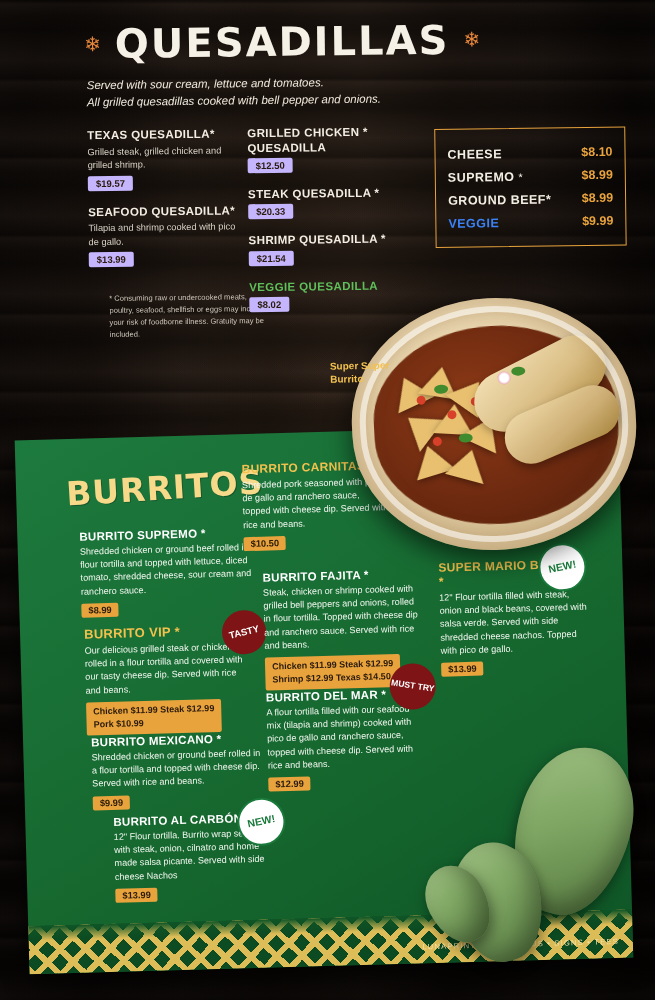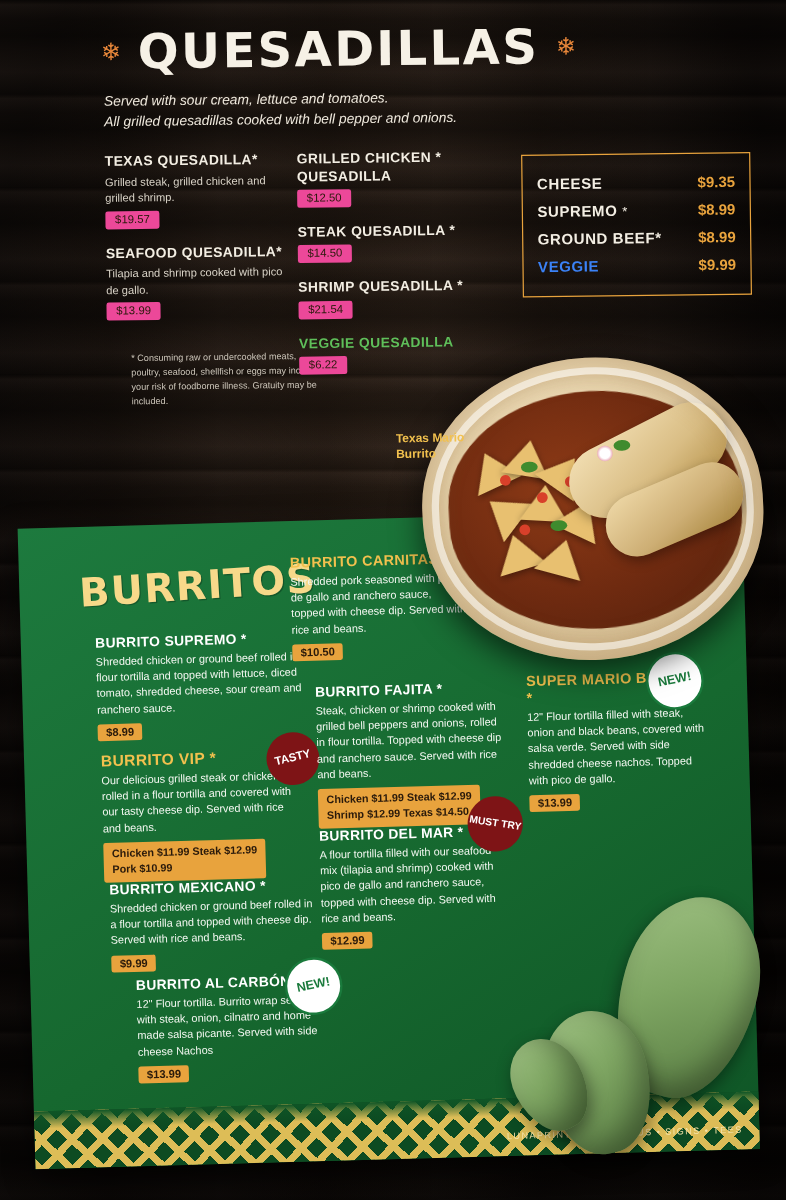--- a/index.html
+++ b/index.html
@@ -50,22 +50,22 @@
   .col{width:150px;}
   .col.mid{width:160px;}
   .item-name{
     font-size:11.5px;font-weight:bold;color:#f3eee3;letter-spacing:.4px;line-height:1.25;
   }
   .item-name.green{color:#5fbf5a;}
   .item-desc{
     font-size:9.3px;color:#d9d3c7;line-height:1.45;margin-top:3px;
   }
   .price-box{
-    display:inline-block;margin-top:1px;background:#ec4899;color:#2a1a0b;
-    font-size:9.5px;font-weight:normal;padding:2px 8px;border-radius:2px;
+    display:inline-block;margin-top:1px;background:#c4b5fd;color:#2a1a0b;
+    font-size:9.5px;font-weight:bold;padding:2px 8px;border-radius:2px;
   }
   .spacer{height:14px;}
 
   .disclaimer{
     margin:26px 0 0 20px;width:160px;font-size:7.6px;color:#cdc6ba;line-height:1.6;
   }
 
   
   .price-table{
     position:absolute;right:2px;top:112px;width:165px;
@@ -236,39 +236,39 @@
     </div>
 
     <div class="col mid">
       <div>
         <div class="item-name">GRILLED CHICKEN * QUESADILLA</div>
         <div class="price-box">$12.50</div>
       </div>
       <div class="spacer"></div>
       <div>
         <div class="item-name">STEAK QUESADILLA *</div>
-        <div class="price-box">$14.50</div>
+        <div class="price-box">$20.33</div>
       </div>
       <div class="spacer"></div>
       <div>
         <div class="item-name">SHRIMP QUESADILLA *</div>
         <div class="price-box">$21.54</div>
       </div>
       <div class="spacer"></div>
       <div>
         <div class="item-name green">VEGGIE QUESADILLA</div>
-        <div class="price-box">$6.22</div>
+        <div class="price-box">$8.02</div>
       </div>
     </div>
   </div>
 
   <div class="price-table">
     <div class="pt-row">
       <span><span class="pt-name">CHEESE</span><span class="pt-star"></span></span>
-      <span class="pt-price">$9.35</span>
+      <span class="pt-price">$8.10</span>
     </div>
     <div class="pt-row">
       <span><span class="pt-name">SUPREMO</span><span class="pt-star">*</span></span>
       <span class="pt-price">$8.99</span>
     </div>
     <div class="pt-row">
       <span><span class="pt-name">GROUND BEEF*</span></span>
       <span class="pt-price">$8.99</span>
     </div>
     <div class="pt-row">
@@ -359,20 +359,20 @@
     <div class="cilantro" style="left:48px;top:20px;"></div>
     <div class="cilantro" style="left:70px;top:70px;"></div>
   </div>
   <div class="burrito-a"></div>
   <div class="burrito-b"></div>
   <div class="radish" style="position:absolute;left:148px;top:74px;"></div>
   <div class="cilantro" style="position:absolute;left:162px;top:70px;"></div>
   <div class="plate-rim"></div>
 </div>
 <div class="photo-label">
-  <span>Texas Mario Burrito</span>
+  <span>Super Super Burrito</span>
 </div>
 
 <div class="cactus">
   <div class="pad p1"></div>
   <div class="pad p2"></div>
   <div class="pad p3"></div>
 </div>
 
 </body></html>

